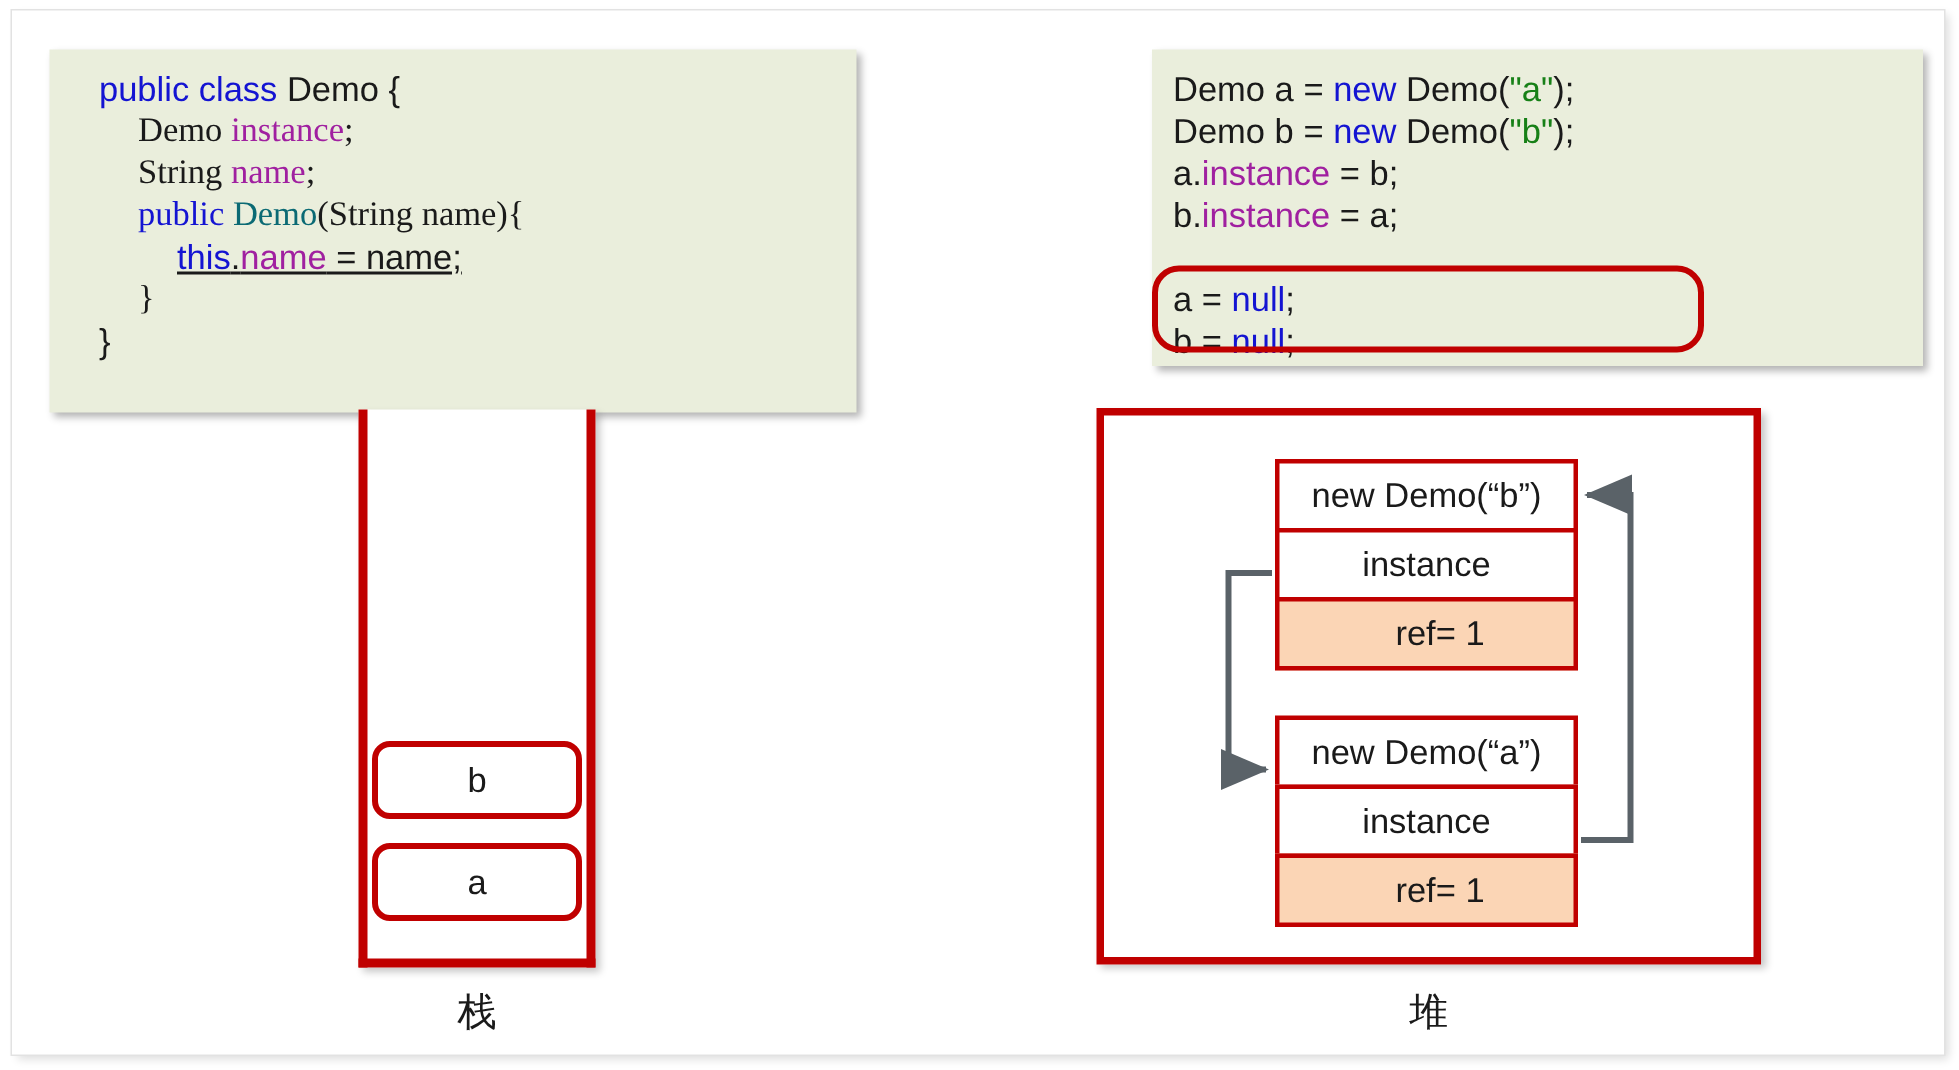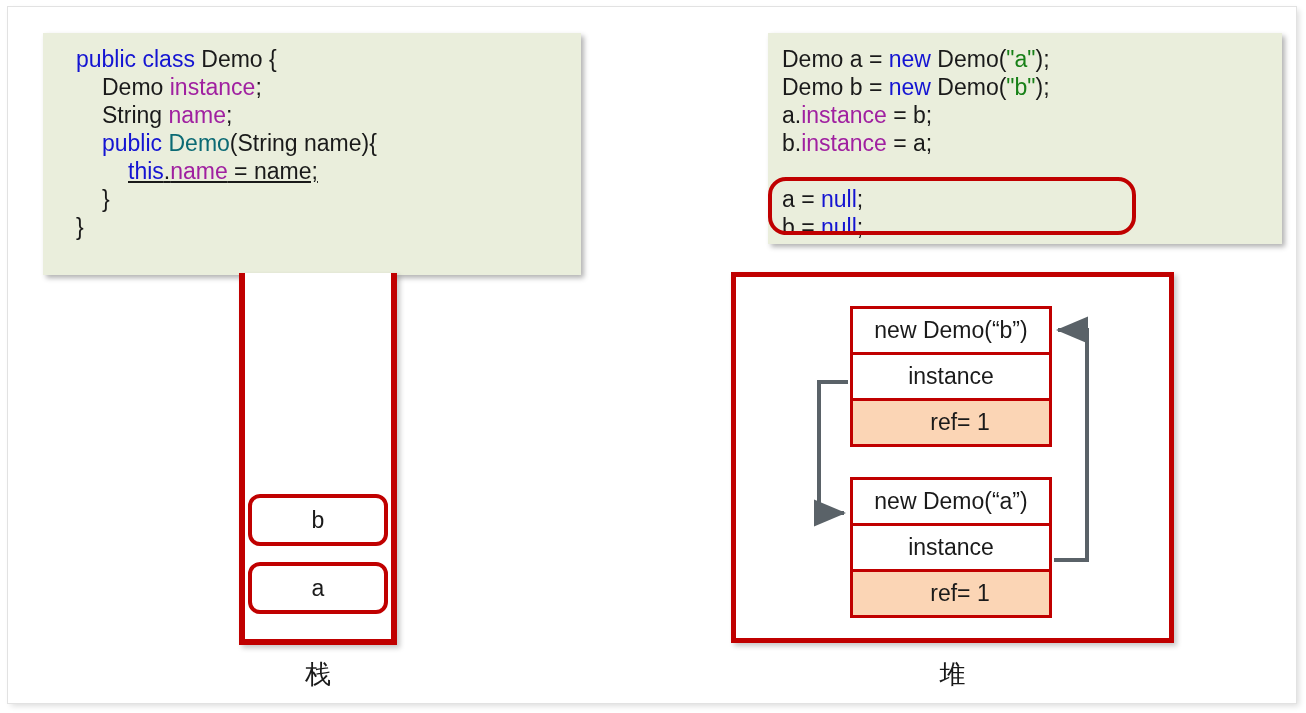--- a/index.html
+++ b/index.html
@@ -29,39 +29,39 @@
     background: #eaeedc;
     box-shadow: 3px 3px 5px rgba(0,0,0,0.30);
     font-size: 23px;
     line-height: 28px;
     color: #1a1a1a;
     white-space: pre;
     padding: 12px 14px 14px 14px;
     box-sizing: border-box;
   }
   #code-left {
-    left: 35px;
+    left: 25px;
     top: 26px;
     width: 538px;
     height: 242px;
     padding-left: 33px;
   }
   #code-right {
     left: 760px;
     top: 26px;
     width: 514px;
     height: 211px;
   }
   .code-line { display: block; height: 28px; }
   .kw   { color: #1414d2; }
   .fld  { color: #a020a0; }
   .type { color: #0b6a74; }
   .str  { color: #178017; }
   .plain{ color: #1a1a1a; }
-  .indent1 { padding-left: 26px; }
+  .indent1 { padding-left: 26px; font-family: Liberation Serif, serif; }
   .indent2 { padding-left: 52px; text-decoration: underline; }
 
   .null-highlight {
     position: absolute;
     left: 760px;
     top: 170px;
     width: 368px;
     height: 58px;
     border: 4px solid #c00000;
     border-radius: 18px;

